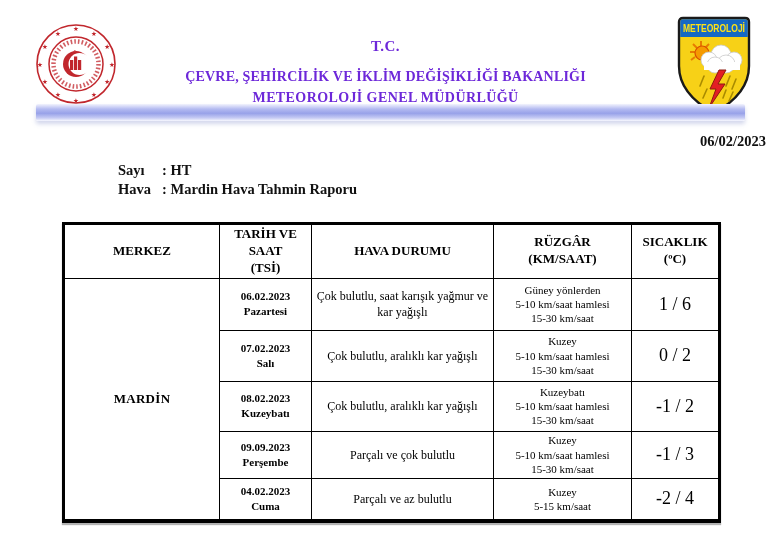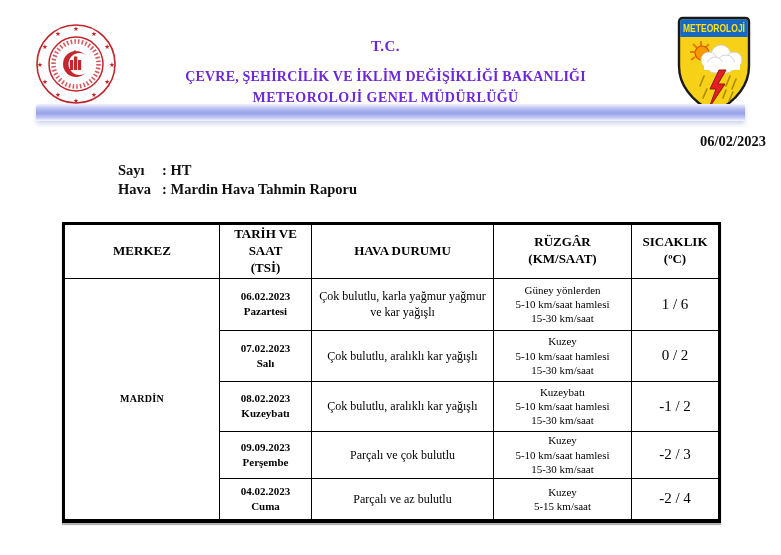--- a/index.html
+++ b/index.html
@@ -44,26 +44,26 @@
     color: #000;
     table-layout: fixed;
   }
   .wx-table th, .wx-table td {
     border: 1.5px solid #000;
     text-align: center; vertical-align: middle;
     padding: 1px 2px;
   }
   .wx-table th { font-size: 13px; line-height: 1.3; font-weight: bold; height: 50px; }
   .th-sub { display: block; }
-  .cell-merkez { font-size: 10px; font-weight: bold; letter-spacing: .3px; }
+  .cell-merkez { font-size: 13px; font-weight: bold; letter-spacing: .3px; }
   .cell-date { font-size: 11px; font-weight: bold; line-height: 1.35; }
   .cell-date .day { display: block; }
   .cell-weather { font-size: 12px; line-height: 1.35; }
   .cell-wind { font-size: 11px; line-height: 1.3; white-space: pre-line; }
-  .cell-temp { font-size: 15px; }
+  .cell-temp { font-size: 18px; }
   tr.r0 td { height: 52px; }
   tr.r1 td { height: 51px; }
   tr.r2 td { height: 50px; }
   tr.r3 td { height: 47px; }
   tr.r4 td { height: 43px; }
 </style>
 </head>
 <body>
 
 <div class="page">
@@ -163,21 +163,21 @@
         <th><span>TARİH VE SAAT</span><span class="th-sub">(TSİ)</span></th>
         <th><span>HAVA DURUMU</span></th>
         <th><span>RÜZGÂR</span><span class="th-sub">(KM/SAAT)</span></th>
         <th><span>SICAKLIK</span><span class="th-sub">(ºC)</span></th>
       </tr>
     </thead>
     <tbody>
       <tr class="r0">
         <td class="cell-merkez" rowspan="5">MARDİN</td>
         <td class="cell-date"><span>06.02.2023</span><span class="day">Pazartesi</span></td>
-        <td class="cell-weather">Çok bulutlu, karla yağmur yağmur ve kar yağışlı</td>
+        <td class="cell-weather">Çok bulutlu, saat karışık yağmur ve kar yağışlı</td>
         <td class="cell-wind">Güney yönlerden
 5-10 km/saat hamlesi
 15-30 km/saat</td>
         <td class="cell-temp">1 / 6</td>
       </tr>
       <tr class="r1">
         <td class="cell-date"><span>07.02.2023</span><span class="day">Salı</span></td>
         <td class="cell-weather">Çok bulutlu, aralıklı kar yağışlı</td>
         <td class="cell-wind">Kuzey
 5-10 km/saat hamlesi
@@ -191,21 +191,21 @@
 5-10 km/saat hamlesi
 15-30 km/saat</td>
         <td class="cell-temp">-1 / 2</td>
       </tr>
       <tr class="r3">
         <td class="cell-date"><span>09.09.2023</span><span class="day">Perşembe</span></td>
         <td class="cell-weather">Parçalı ve çok bulutlu</td>
         <td class="cell-wind">Kuzey
 5-10 km/saat hamlesi
 15-30 km/saat</td>
-        <td class="cell-temp">-2 / 3</td>
+        <td class="cell-temp">-1 / 3</td>
       </tr>
       <tr class="r4">
         <td class="cell-date"><span>04.02.2023</span><span class="day">Cuma</span></td>
         <td class="cell-weather">Parçalı ve az bulutlu</td>
         <td class="cell-wind">Kuzey
 5-15 km/saat</td>
         <td class="cell-temp">-2 / 4</td>
       </tr>
     </tbody>
   </table>

